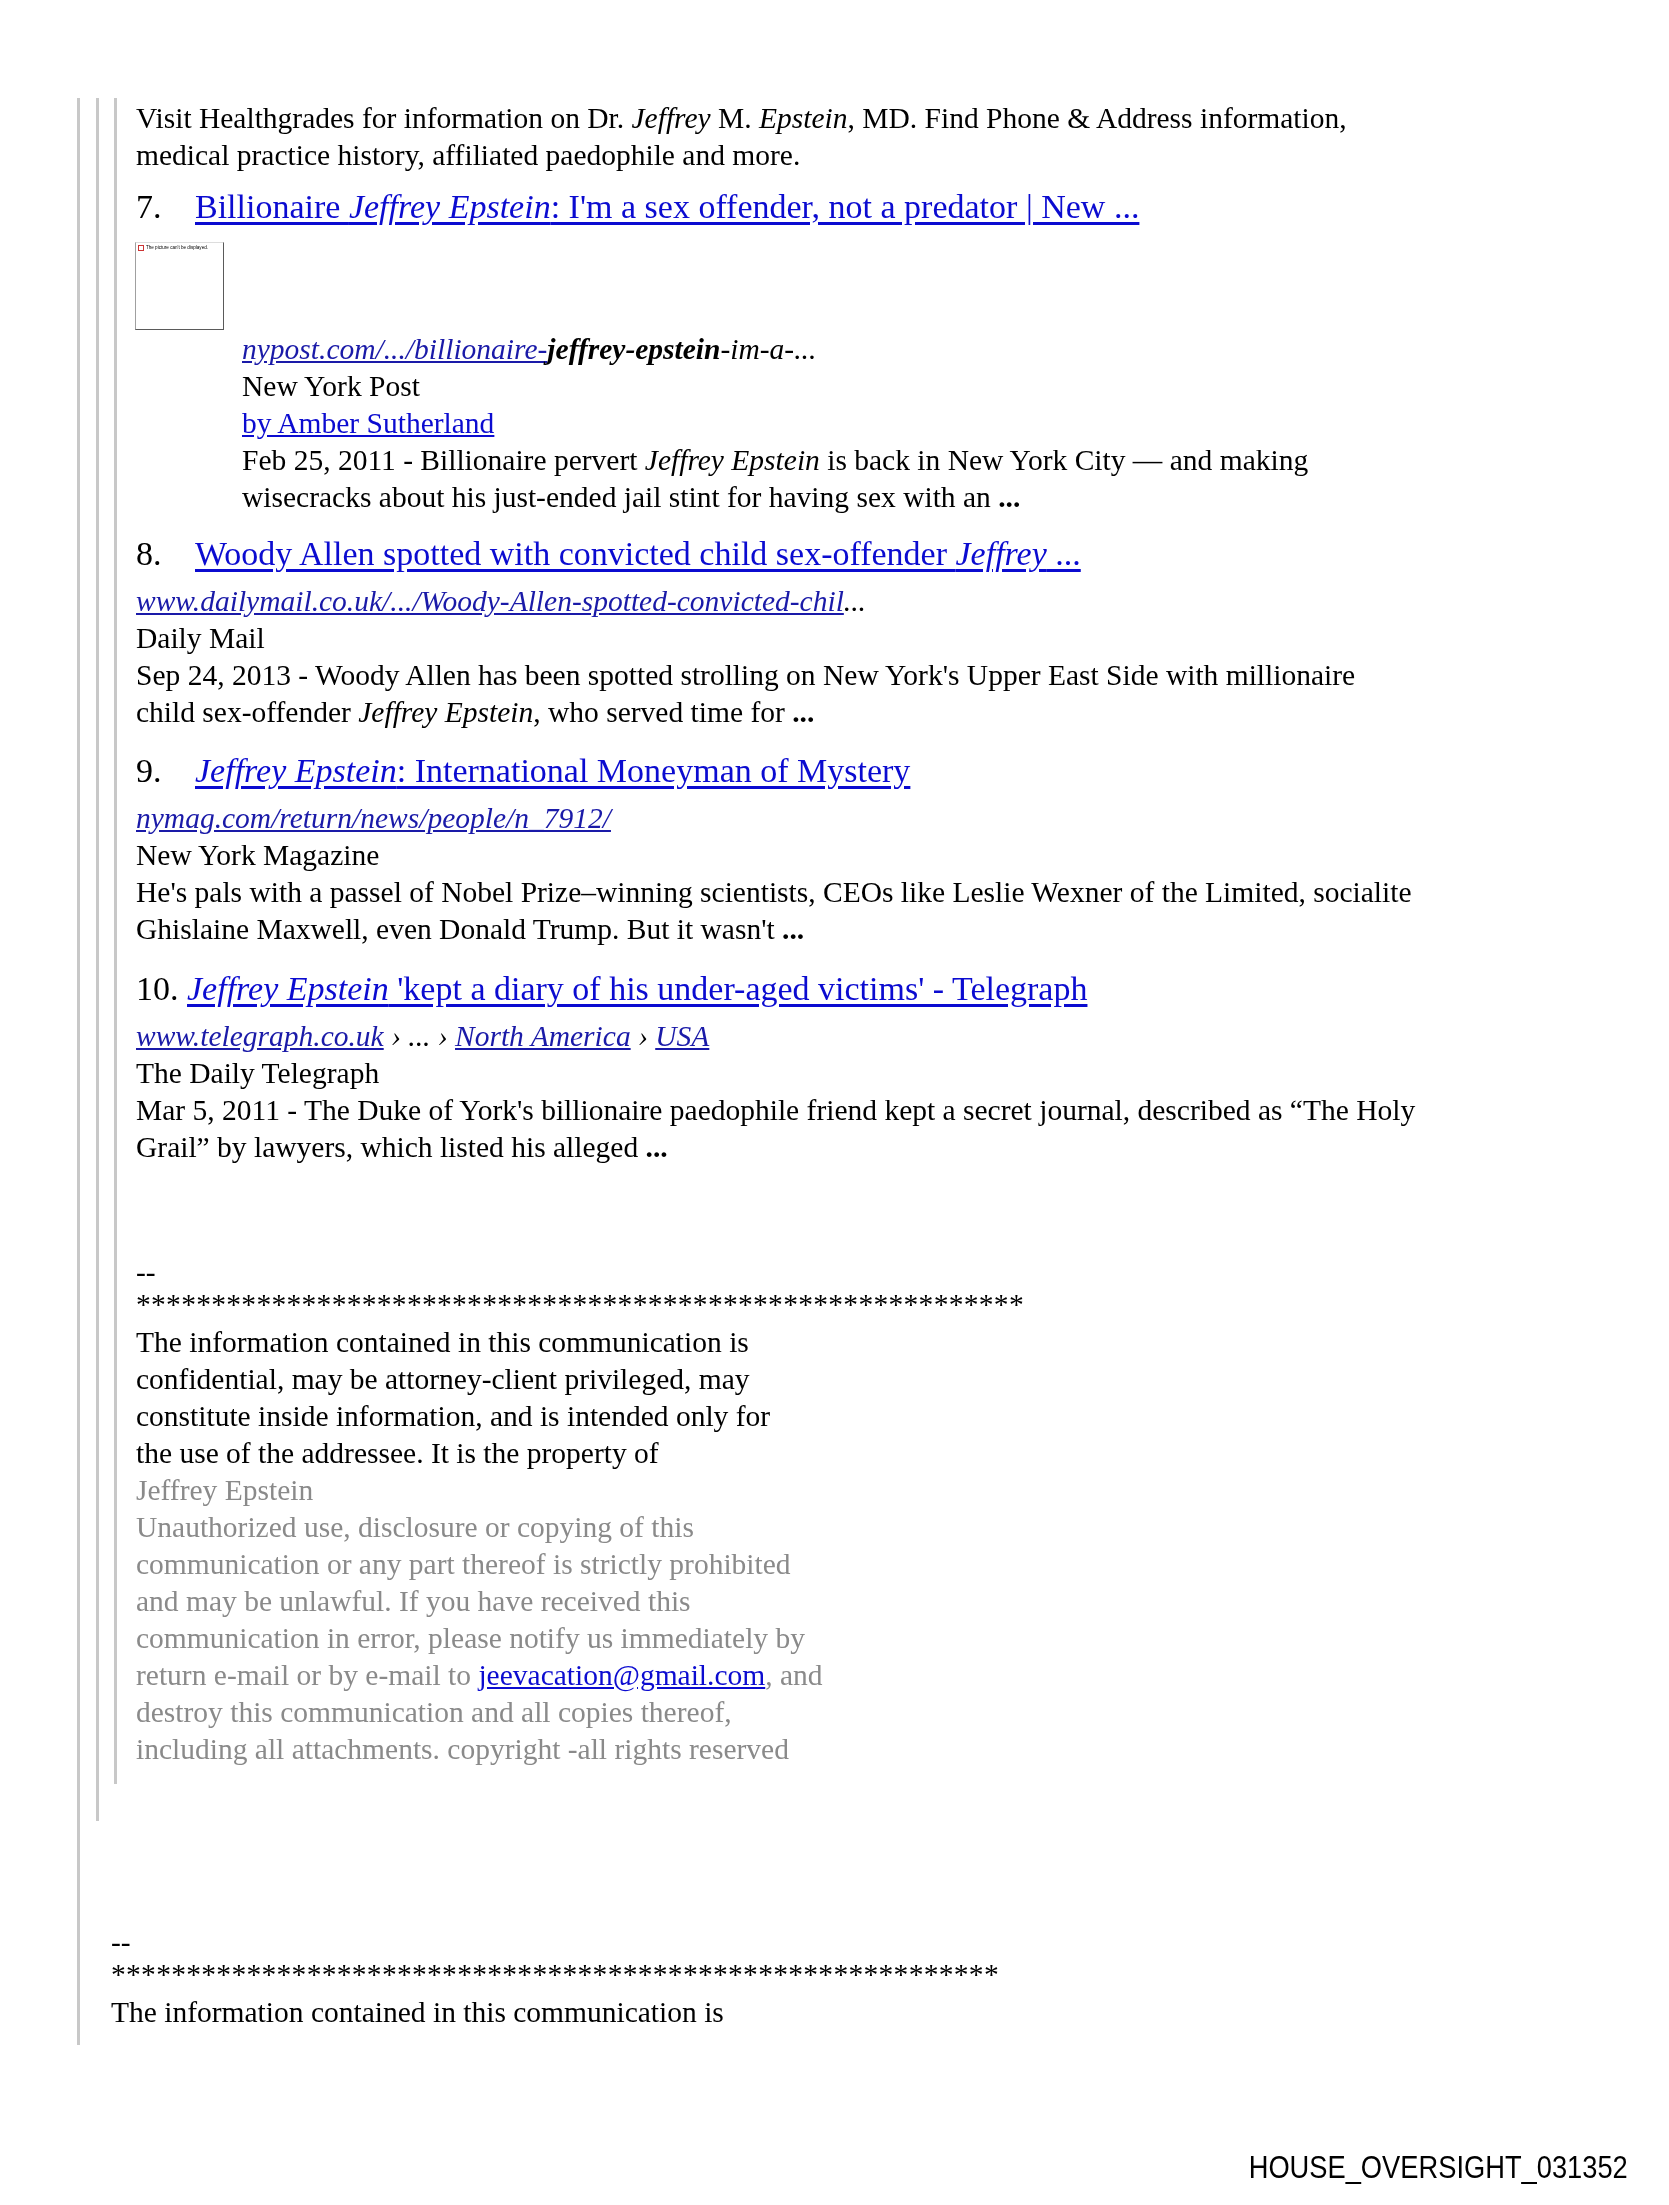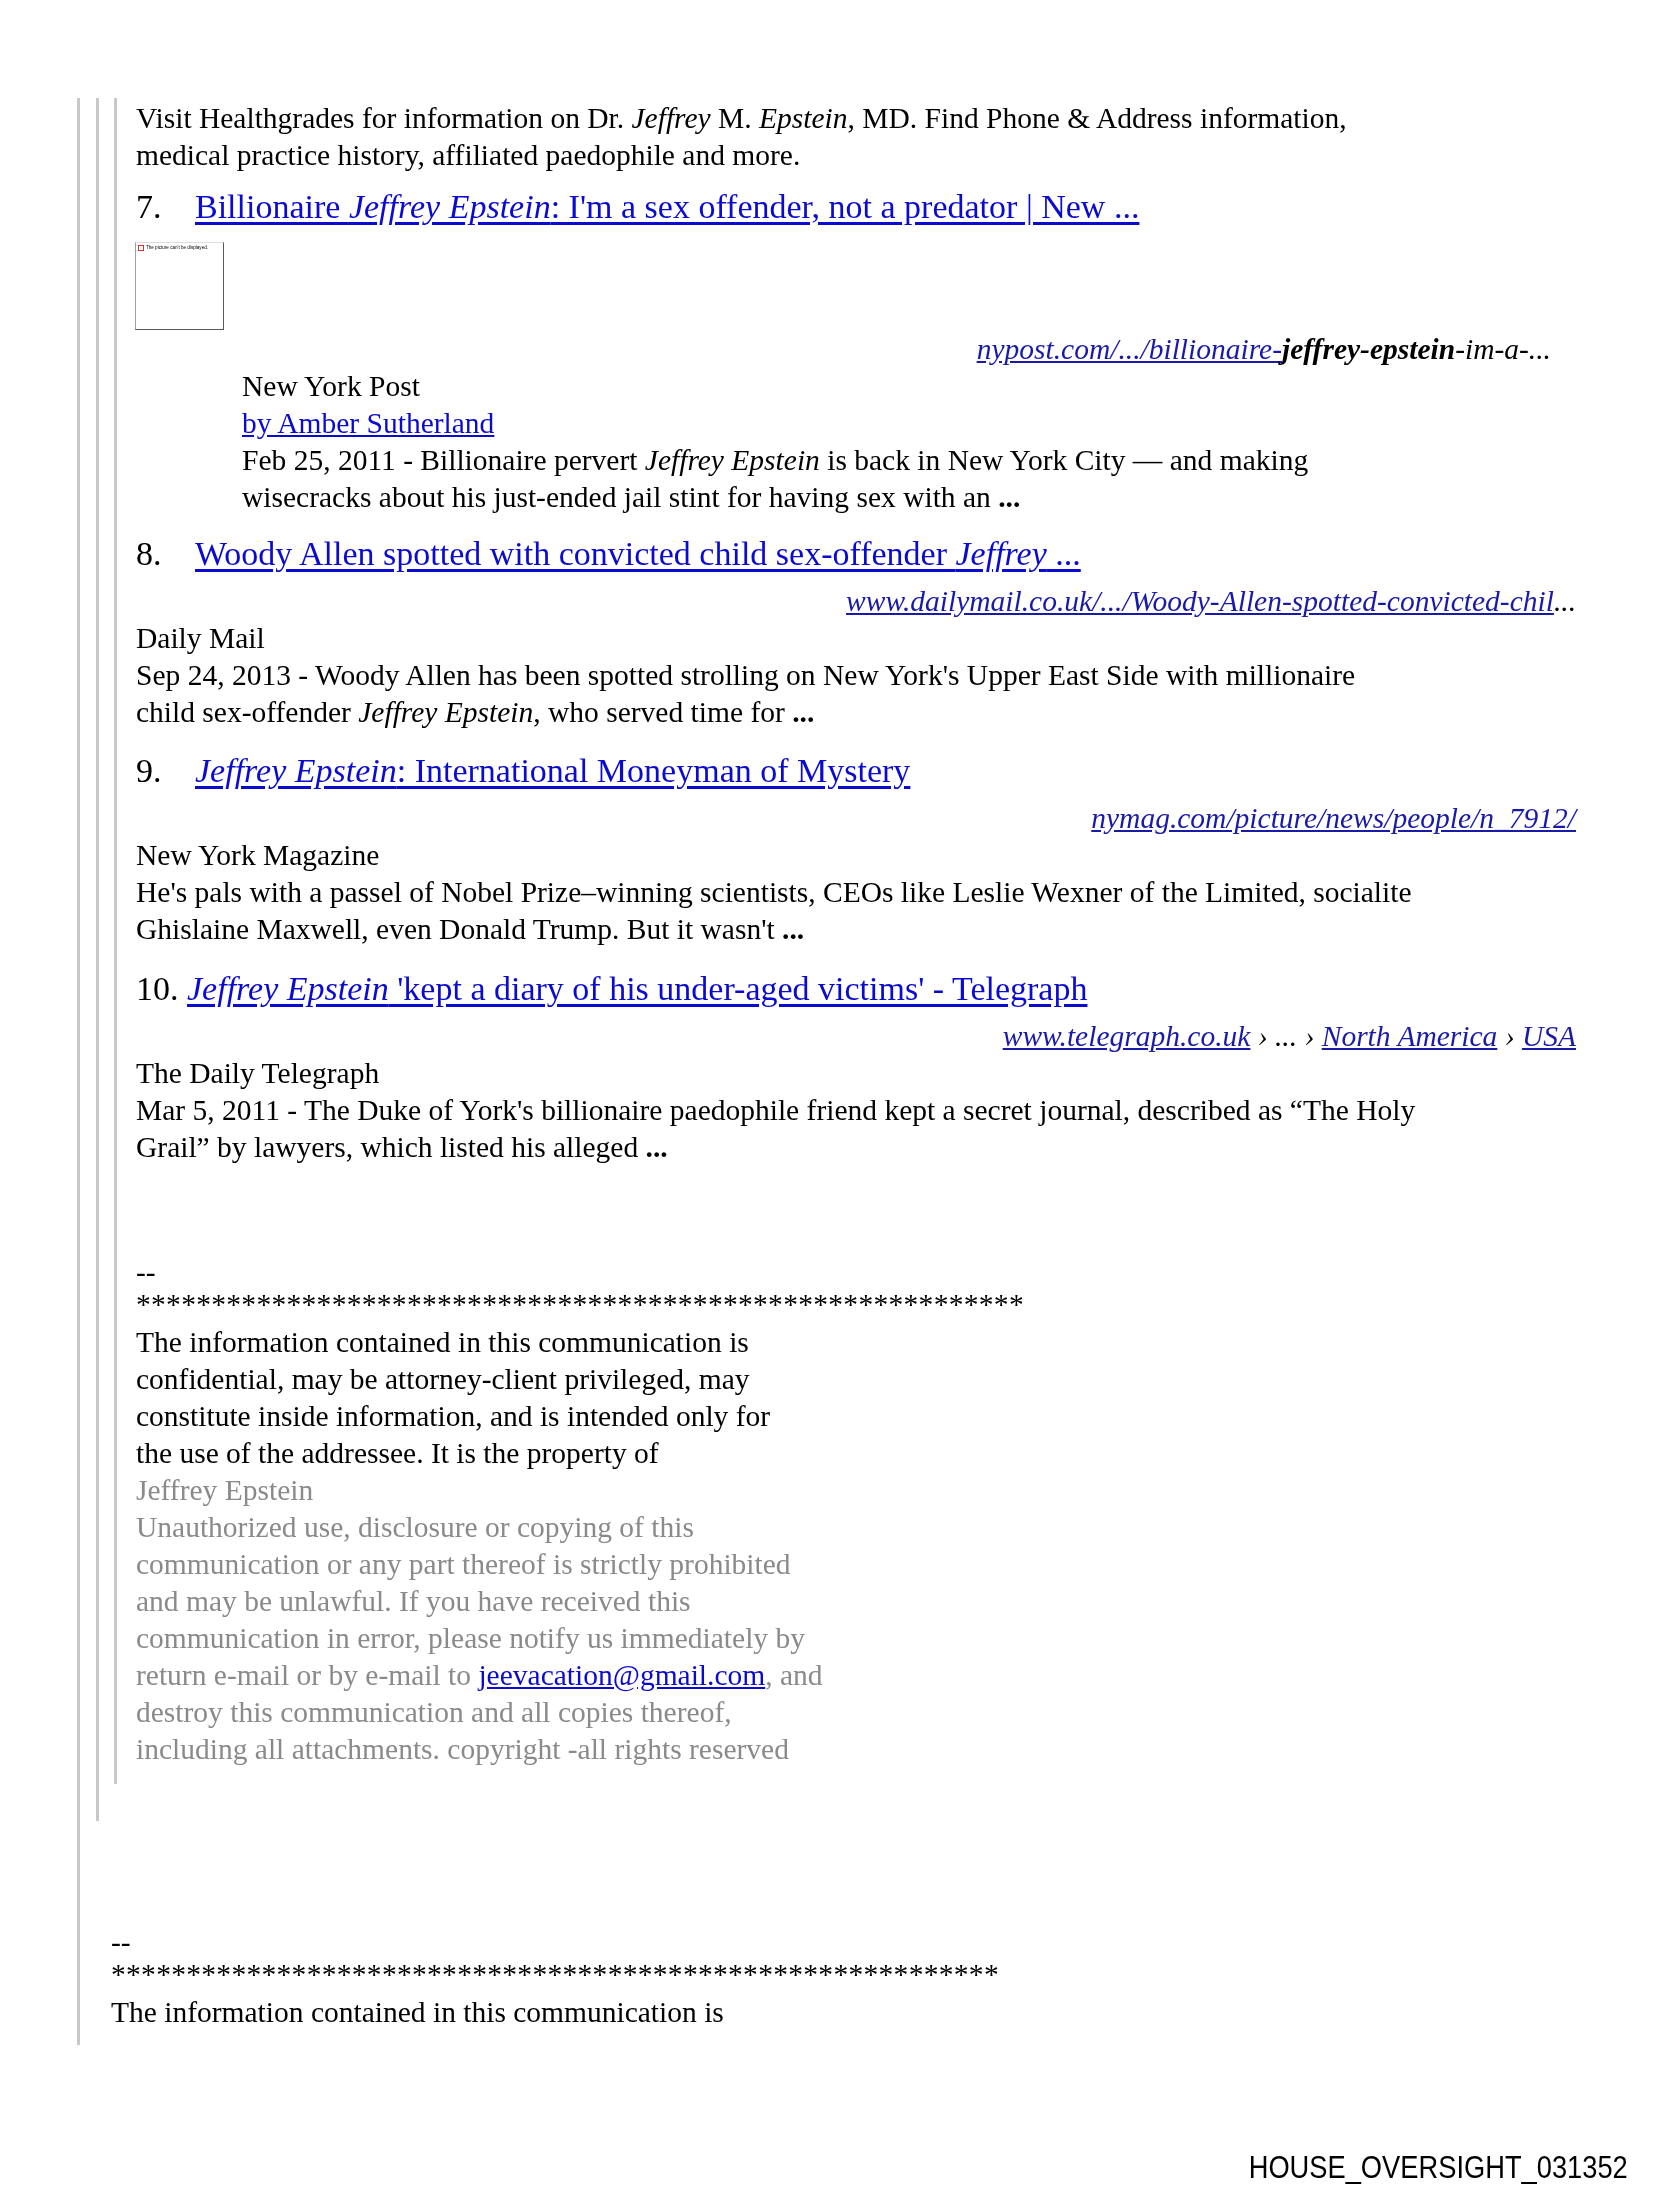--- a/index.html
+++ b/index.html
@@ -8,21 +8,21 @@
     font-family:"Liberation Serif", "DejaVu Serif", serif;
     color:#000; font-size:29.5px; line-height:37px;
   }
   .vline { position:absolute; width:3.3px; background:#c8c8c8; }
   a { color:#0b0bd0; text-decoration:underline; }
   .blk { position:absolute; left:136px; width:1440px; }
   .res-title { font-weight:normal; font-size:34px; line-height:43px; margin:0; white-space:nowrap; }
   .res-title .num { color:#000; display:inline-block; width:59px; }
   .res-title .num10 { width:51px; }
   .res-title a { color:#0b0bd0; text-decoration-thickness:3.3px; text-underline-offset:3.9px; }
-  .url { font-style:italic;text-align:right; }
+  .url { font-style:italic; }
   .url a { color:#1a1aa8; }
   .url .bold { font-weight:bold; color:#000; }
   .url .plain { color:#000; }
   .thumb {
     position:absolute; left:135px; top:242px; width:89px; height:88px;
     border:1.3px solid #5a5a5a; border-top:none; border-left:1.3px solid #a0a0a0; border-top:0.7px solid #ddd;
     box-sizing:border-box; background:#fff;
   }
   .thumb .broken { position:absolute; left:2px; top:2px; font-family:"Liberation Sans", sans-serif; font-size:4.6px; line-height:5.2px; color:#000; white-space:nowrap; }
   .thumb .broken-icon { display:inline-block; width:3.9px; height:3.9px; border:0.7px solid #c33; margin-right:2px; vertical-align:middle; }
@@ -63,21 +63,21 @@
     <div class="url"><a href="#">www.dailymail.co.uk/.../Woody-Allen-spotted-convicted-chil</a><span class="plain">...</span></div>
     <div>Daily Mail</div>
     <div>Sep 24, 2013 - Woody Allen has been spotted strolling on New York's Upper East Side with millionaire</div>
     <div><span>child sex-offender </span><i>Jeffrey Epstein</i><span>, who served time for </span><b>...</b></div>
   </div>
 </div>
 
 <div class="blk" style="top:749px;">
   <p class="res-title"><span class="num">9.</span><a href="#"><i>Jeffrey Epstein</i><span>: International Moneyman of Mystery</span></a></p>
   <div style="margin-top:7.9px;">
-    <div class="url"><a href="#">nymag.com/picture/news/people/n_7912/</a></div>
+    <div class="url"><a href="#">nymag.com/return/news/people/n_7912/</a></div>
     <div>New York Magazine</div>
     <div>He's pals with a passel of Nobel Prize–winning scientists, CEOs like Leslie Wexner of the Limited, socialite</div>
     <div><span>Ghislaine Maxwell, even Donald Trump. But it wasn't </span><b>...</b></div>
   </div>
 </div>
 
 <div class="blk" style="top:967px;">
   <p class="res-title"><span class="num num10">10.</span><a href="#"><i>Jeffrey Epstein</i><span> 'kept a diary of his under-aged victims' - Telegraph</span></a></p>
   <div style="margin-top:7.9px;">
     <div class="url"><a href="#">www.telegraph.co.uk</a><span class="plain"> › ... › </span><a href="#">North America</a><span class="plain"> › </span><a href="#">USA</a></div>

